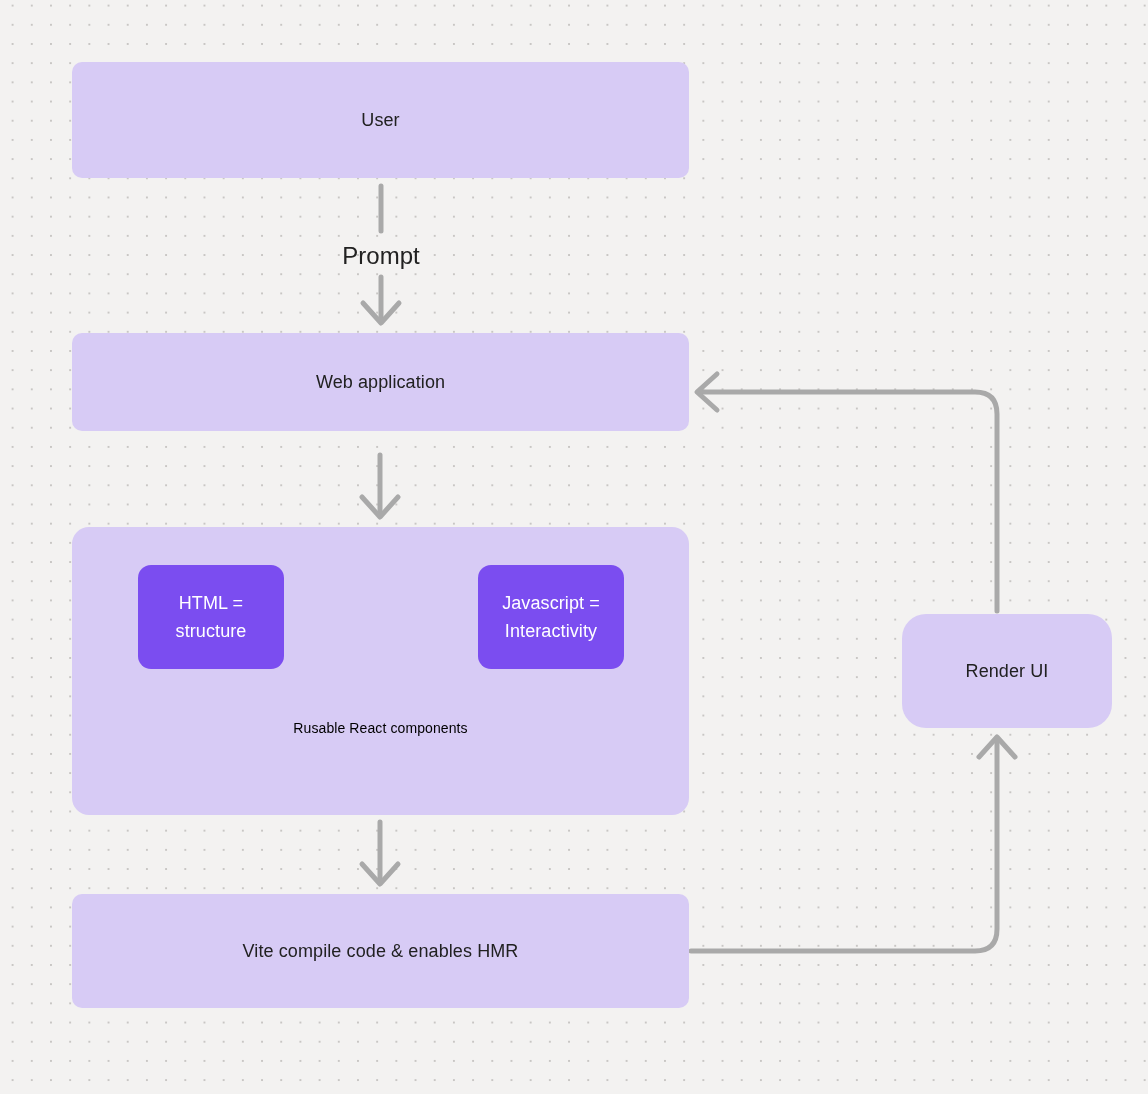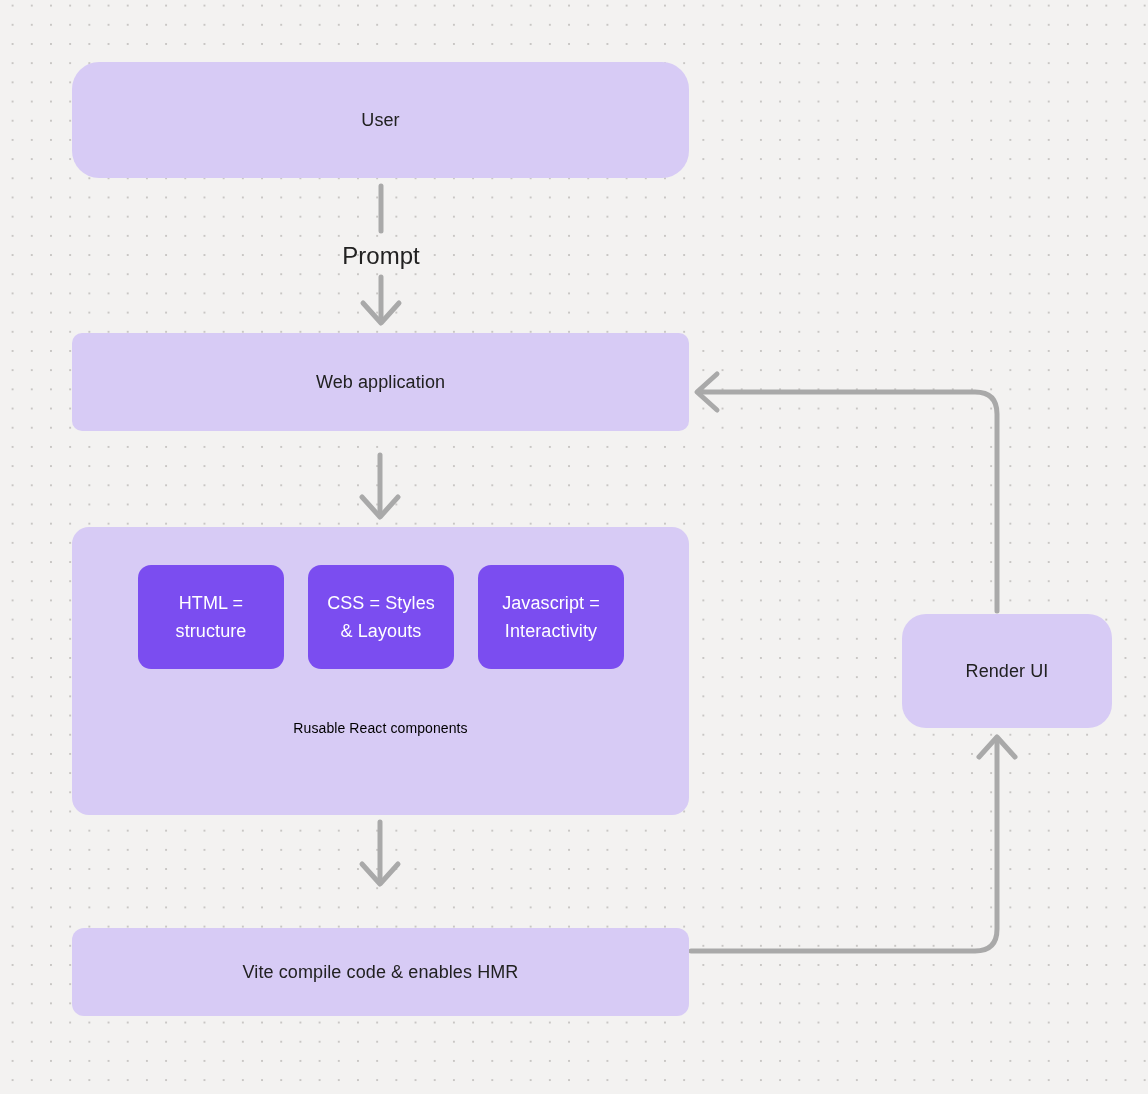--- a/index.html
+++ b/index.html
@@ -38,24 +38,24 @@
     border-radius: 10px;
     display: flex;
     align-items: center;
     justify-content: center;
     color: #212121;
     font-size: 18px;
     font-weight: 500;
     letter-spacing: 0.1px;
   }
 
-  .node-user            { left: 72px;  top: 62px;  width: 617px; height: 116px; border-radius: 27px; }
+  .node-user            { left: 72px;  top: 62px;  width: 617px; height: 116px; }
   .node-webapp          { left: 72px;  top: 333px; width: 617px; height: 98px; }
   .node-group           { left: 72px;  top: 527px; width: 617px; height: 288px; display: block; border-radius: 17px; }
-  .node-vite            { left: 72px;  top: 928px; width: 617px; height: 88px; border-radius: 12px; }
+  .node-vite            { left: 72px;  top: 894px; width: 617px; height: 114px; }
   .node-render-ui       { left: 902px; top: 614px; width: 210px; height: 114px; border-radius: 24px; }
 
   .subnode {
     position: absolute;
     top: 38px;
     width: 146px;
     height: 104px;
     background: #7b4df0;
     border-radius: 13px;
     display: flex;
@@ -136,24 +136,20 @@
 
   <div class="node node-webapp">
     <span>Web application</span>
   </div>
 
   <div class="node node-group">
     <div class="subnode subnode-html">
       <span>HTML =
 structure</span>
     </div>
-    <div class="subnode subnode-css">
-      <span>CSS = Styles
-&amp; Layouts</span>
-    </div>
     <div class="subnode subnode-js">
       <span>Javascript =
 Interactivity</span>
     </div>
     <div class="group-caption">Rusable React components</div>
   </div>
 
   <div class="node node-vite">
     <span>Vite compile code &amp; enables HMR</span>
   </div>

